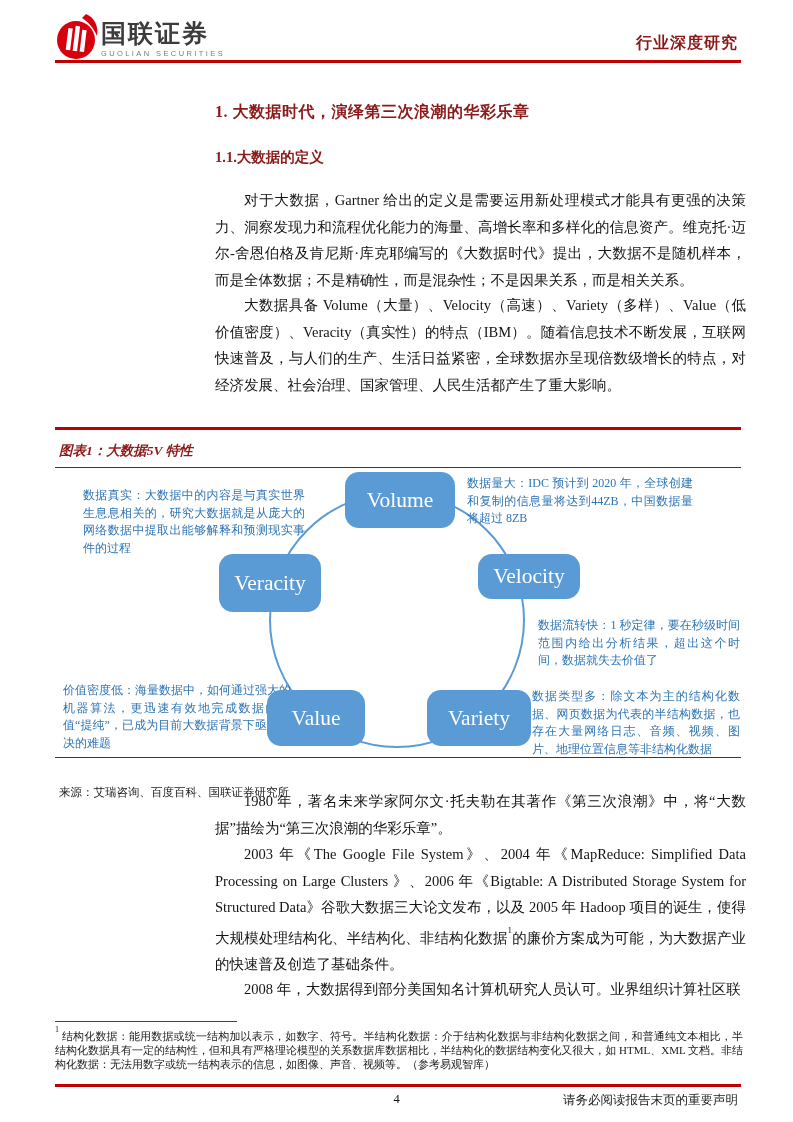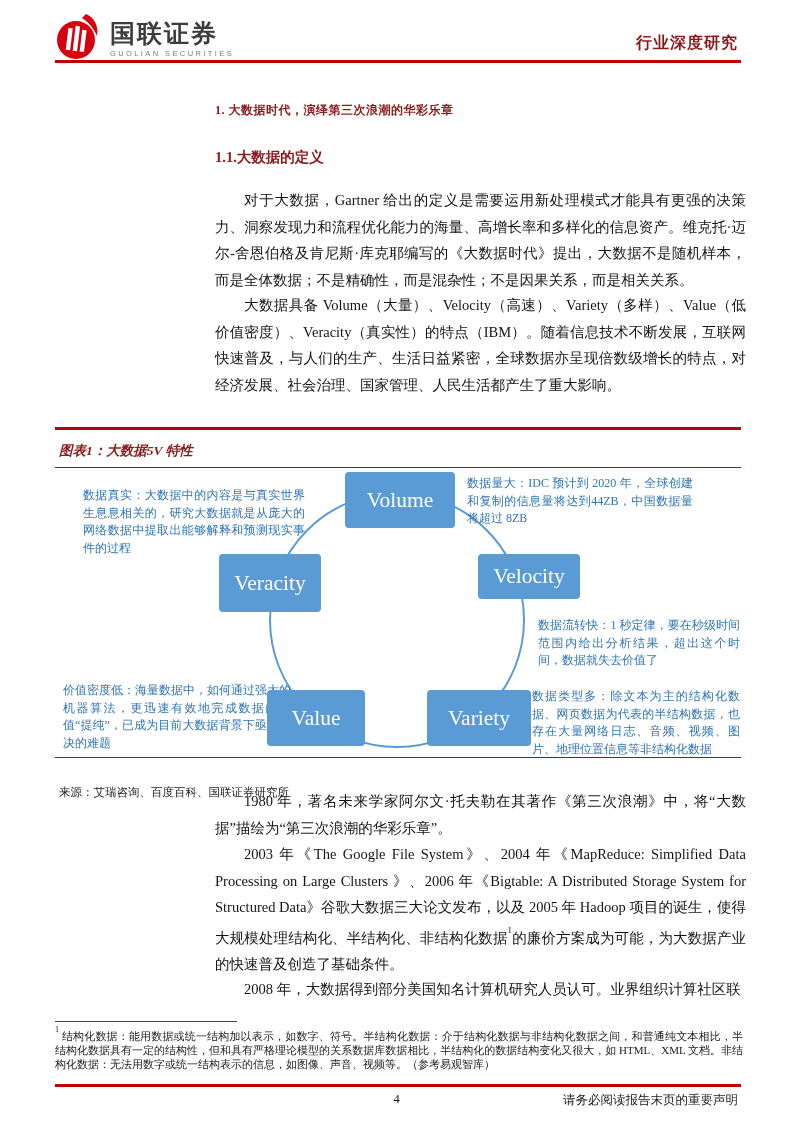--- a/index.html
+++ b/index.html
@@ -3,39 +3,39 @@
 <meta charset="utf-8">
 <style>
   * { margin:0; padding:0; box-sizing:border-box; }
   html,body { background:#ffffff; }
   .page {
     position:relative; width:793px; height:1122px; background:#ffffff;
     font-family:"Liberation Serif","DejaVu Serif",serif; color:#141414; overflow:hidden;
     margin:0 auto;
   }
   
-  .logo { position:absolute; left:55px; top:13px; display:flex; align-items:center; gap:9px; }
+  .logo { position:absolute; left:55px; top:13px; display:flex; align-items:center; }
   .logo-text { display:flex; flex-direction:column; }
   .logo-cn { font-family:"Liberation Sans","DejaVu Sans",sans-serif; font-weight:bold; font-size:25px; color:#3c3c3c; letter-spacing:2px; line-height:1.1; }
   .logo-en { font-family:"Liberation Sans","DejaVu Sans",sans-serif; font-size:7.5px; color:#7a7a7a; letter-spacing:2.4px; margin-top:1px; }
   .report-type { position:absolute; right:55px; top:33px; font-size:16px; font-weight:bold; color:#8b1a1a; letter-spacing:1px; }
   .header-rule { position:absolute; left:55px; top:60px; width:686px; height:3px; background:#c00000; }
   
-  .h1 { position:absolute; left:215px; top:102px; font-size:12px; font-weight:bold; color:#8b1a1a; letter-spacing:0.5px; }
+  .h1 { position:absolute; left:215px; top:102px; font-size:16px; font-weight:bold; color:#8b1a1a; letter-spacing:0.5px; }
   .h2 { position:absolute; left:215px; top:148px; font-size:14.5px; font-weight:bold; color:#8b1a1a; }
   .para { position:absolute; left:215px; width:531px; font-size:14.5px; line-height:26.5px; text-align:justify; text-indent:2em; color:#141414; }
   .p1 { top:187px; } .p2 { top:292px; } .p3 { top:788px; } .p4 { top:841px; } .p5 { top:976px; }
   .para sup { font-size:9px; position:relative; top:-4px; }
   
   .figure { position:absolute; left:55px; top:427px; width:686px; }
   .fig-title-row { border-top:3px solid #c00000; border-bottom:1.5px solid #c00000; padding:11px 4px 7px 4px; }
   .fig-title { font-size:13.5px; font-weight:bold; font-style:italic; color:#8b1a1a; }
   .fig-canvas { position:relative; height:289px; }
   .fig-canvas svg.cycle { position:absolute; left:0; top:0; }
-  .node { position:absolute; background:#5b9bd5; border-radius:4px; color:#ffffff;
+  .node { position:absolute; background:#5b9bd5; border-radius:14px; color:#ffffff;
           display:flex; align-items:center; justify-content:center;
           font-family:"Liberation Serif","DejaVu Serif",serif; font-size:21.5px; }
   .node-volume   { left:290px; top:4px;   width:110px; height:56px; }
   .node-veracity { left:158px; top:86px;  width:102px; height:58px;margin-left:6px; }
   .node-velocity { left:423px; top:86px;  width:102px; height:45px; }
   .node-value    { left:212px; top:222px; width:98px;  height:56px; }
   .node-variety  { left:372px; top:222px; width:104px; height:56px; }
   .note { position:absolute; font-size:12px; line-height:17.5px; color:#2e75b6; text-align:justify; }
   .note-veracity { left:28px;  top:19px;  width:222px; }
   .note-volume   { left:412px; top:7px;   width:226px; }

